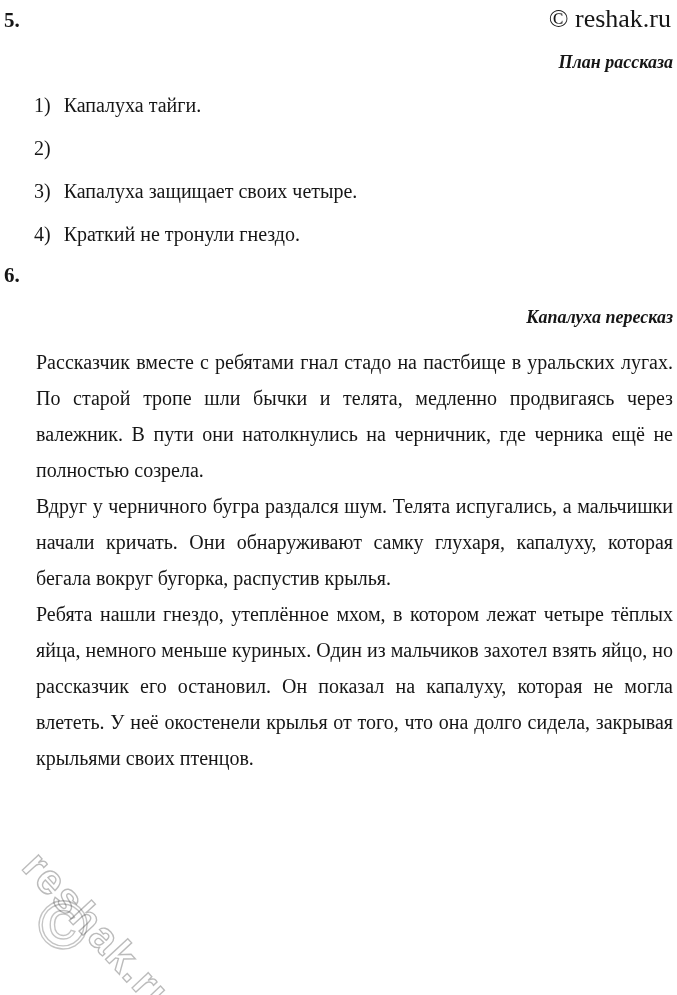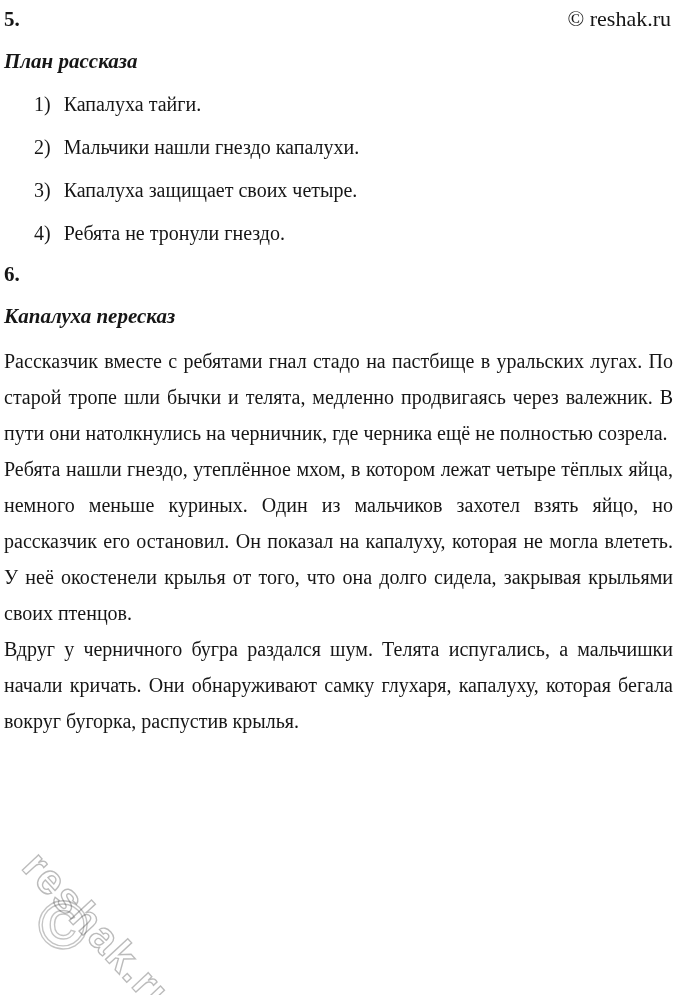--- a/index.html
+++ b/index.html
@@ -22,48 +22,48 @@
   }
 
   .doc-header {
     display: flex;
     justify-content: space-between;
     align-items: baseline;
     font-size: 21px;
     line-height: 26px;
   }
   .q-number { font-weight: bold; font-size: 21px; }
-  .copyright-header { font-size: 22px; padding-right: 2px; text-align: center; }
+  .copyright-header { font-size: 26px; padding-right: 2px; text-align: center; }
 
   .section-title {
-    text-align: left;
+    text-align: right;
     font-weight: bold;
     font-style: italic;
-    font-size: 21px;
+    font-size: 18px;
     line-height: 26px;
     margin-top: 16px;
   }
 
   .plan-list {
     list-style: none;
     margin-top: 16px;
     padding-left: 30px;
   }
   .plan-list li {
     display: flex;
     gap: 13px;
     font-size: 20px;
     line-height: 28px;
     margin-bottom: 15px;
   }
   .li-num { flex: 0 0 auto; }
 
   .q6 { margin-top: 5px; }
 
-  .retell { margin-top: 14px; }
+  .retell { margin-top: 14px; margin-left: 32px; }
   .retell p {
     font-size: 20px;
     line-height: 36px;
     text-align: justify;
     margin: 0;
   }
 
   
   .watermark {
     position: absolute;
@@ -113,35 +113,34 @@
 
   <div class="section-title">План рассказа</div>
 
   <ol class="plan-list">
     <li>
       <span class="li-num">1)</span>
       <span class="li-text">Капалуха тайги.</span>
     </li>
     <li>
       <span class="li-num">2)</span>
-      <span class="li-text">Мальчики нашли гнездо капалухи.</span>
     </li>
     <li>
       <span class="li-num">3)</span>
       <span class="li-text">Капалуха защищает своих четыре.</span>
     </li>
     <li>
       <span class="li-num">4)</span>
-      <span class="li-text">Ребята не тронули гнездо.</span>
+      <span class="li-text">Краткий не тронули гнездо.</span>
     </li>
   </ol>
 
   <div class="q-number q6">6.</div>
 
   <div class="section-title">Капалуха пересказ</div>
 
   <div class="retell">
     <p>Рассказчик вместе с ребятами гнал стадо на пастбище в уральских лугах. По старой тропе шли бычки и телята, медленно продвигаясь через валежник. В пути они натолкнулись на черничник, где черника ещё не полностью созрела.</p>
+    <p>Вдруг у черничного бугра раздался шум. Телята испугались, а мальчишки начали кричать. Они обнаруживают самку глухаря, капалуху, которая бегала вокруг бугорка, распустив крылья.</p>
     <p>Ребята нашли гнездо, утеплённое мхом, в котором лежат четыре тёплых яйца, немного меньше куриных. Один из мальчиков захотел взять яйцо, но рассказчик его остановил. Он показал на капалуху, которая не могла влететь. У неё окостенели крылья от того, что она долго сидела, закрывая крыльями своих птенцов.</p>
-    <p>Вдруг у черничного бугра раздался шум. Телята испугались, а мальчишки начали кричать. Они обнаруживают самку глухаря, капалуху, которая бегала вокруг бугорка, распустив крылья.</p>
   </div>
 
 </div>
 
 </body></html>

